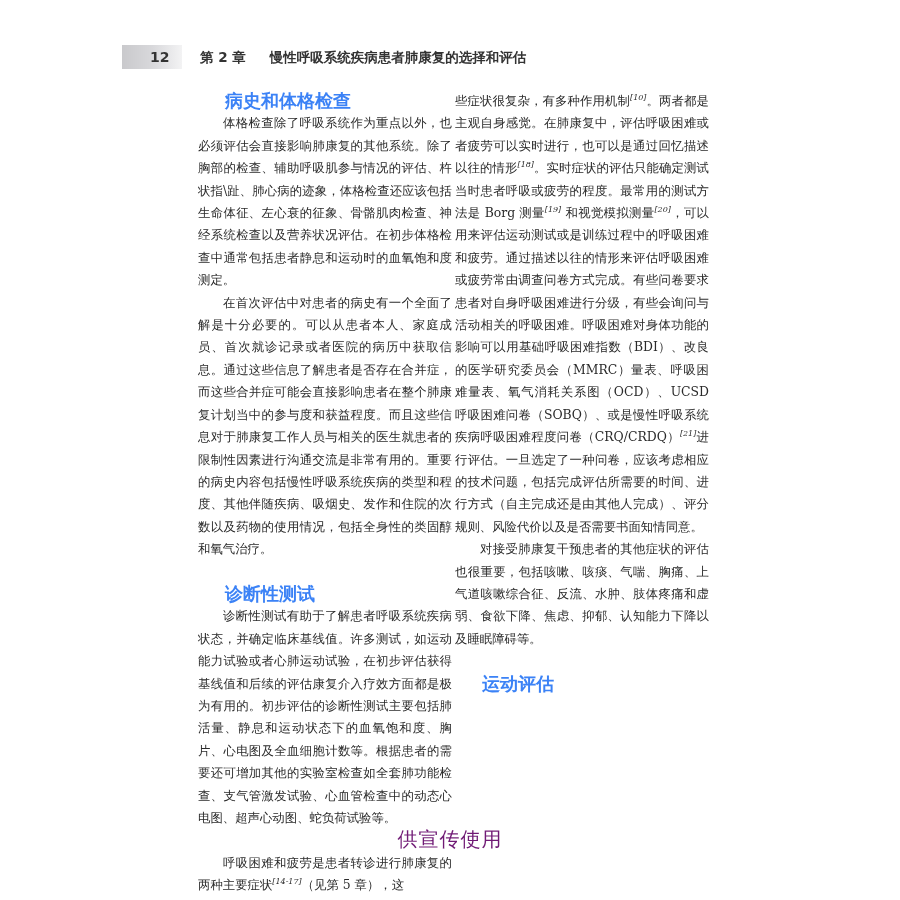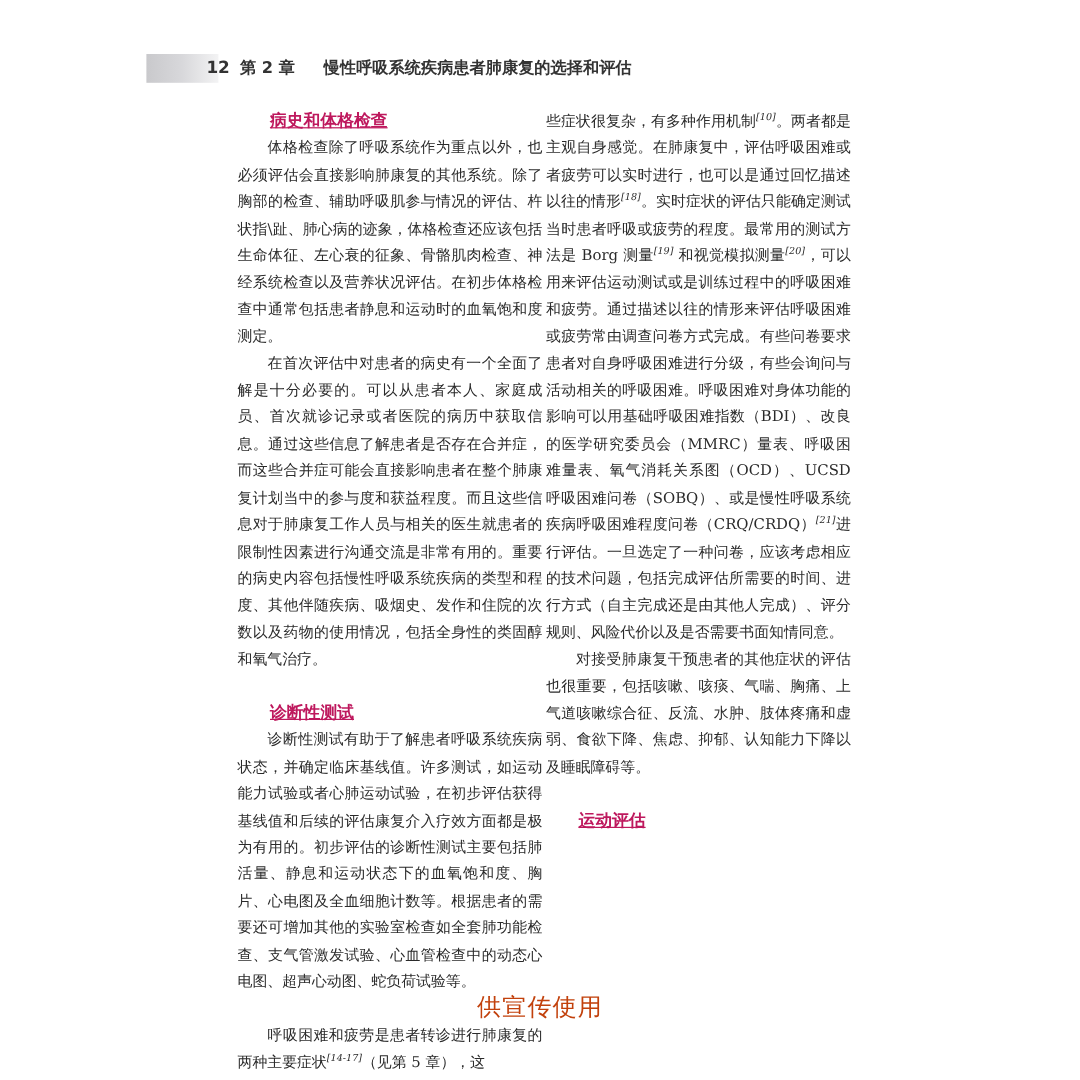--- a/index.html
+++ b/index.html
@@ -5,45 +5,45 @@
   html, body { margin: 0; padding: 0; }
   body {
     width: 900px; height: 900px; background: #ffffff; position: relative; overflow: hidden;
     font-family: "DejaVu Serif", "Liberation Serif", serif; color: #2a2a2a;
   }
   .header-bar {
     position: absolute; left: 122px; top: 45px; width: 60px; height: 24px;
     background: linear-gradient(to right, #c9c9cc 0%, #d8d8db 50%, #f3f3f4 100%);
   }
   .page-number {
-    position: absolute; left: 172px; top: 46px; font-family: "DejaVu Sans", "Liberation Sans", sans-serif;
+    position: absolute; left: 150px; top: 46px; font-family: "DejaVu Sans", "Liberation Sans", sans-serif;
     font-size: 14px; font-weight: bold; color: #333; line-height: 22px;
   }
   .chapter-label {
     position: absolute; left: 200px; top: 46px; font-family: "DejaVu Sans", "Liberation Sans", sans-serif;
     font-size: 13.5px; font-weight: bold; color: #333; line-height: 22px; white-space: nowrap;
   }
   .chapter-label .ch { margin-right: 24px; }
   .column {
     position: absolute; top: 90px; width: 254px;
     font-size: 12.4px; line-height: 22.4px; text-align: justify;
   }
   .col-left { left: 198px; }
   .col-right { left: 455px; }
   .section-heading {
     font-family: "DejaVu Sans", "Liberation Sans", sans-serif; font-weight: bold;
-    font-size: 14px; line-height: 22.4px; padding-left: 27px; margin: 0; color: #be185d; text-decoration: underline;
+    font-size: 18px; line-height: 22.4px; padding-left: 27px; margin: 0; color: #3b82f6;
   }
   p.para { margin: 0; text-indent: 25px; }
   p.para.cont { text-indent: 0; }
   .gap { height: 22.4px; }
   sup.ref { font-size: 8px; vertical-align: 5px; line-height: 0; font-style: italic; }
   .watermark {
     position: absolute; left: 0; width: 900px; top: 826px; text-align: center;
-    font-family: "DejaVu Sans", "Liberation Sans", sans-serif; font-size: 20px; color: #c2410c; letter-spacing: 1px;
+    font-family: "DejaVu Sans", "Liberation Sans", sans-serif; font-size: 20px; color: #701a75; letter-spacing: 1px;
   }
 </style>
 </head>
 <body>
 
 <div class="header-bar"></div>
 <div class="page-number">12</div>
 <div class="chapter-label">
   <span class="ch">第 2 章</span><span>慢性呼吸系统疾病患者肺康复的选择和评估</span>
 </div>

